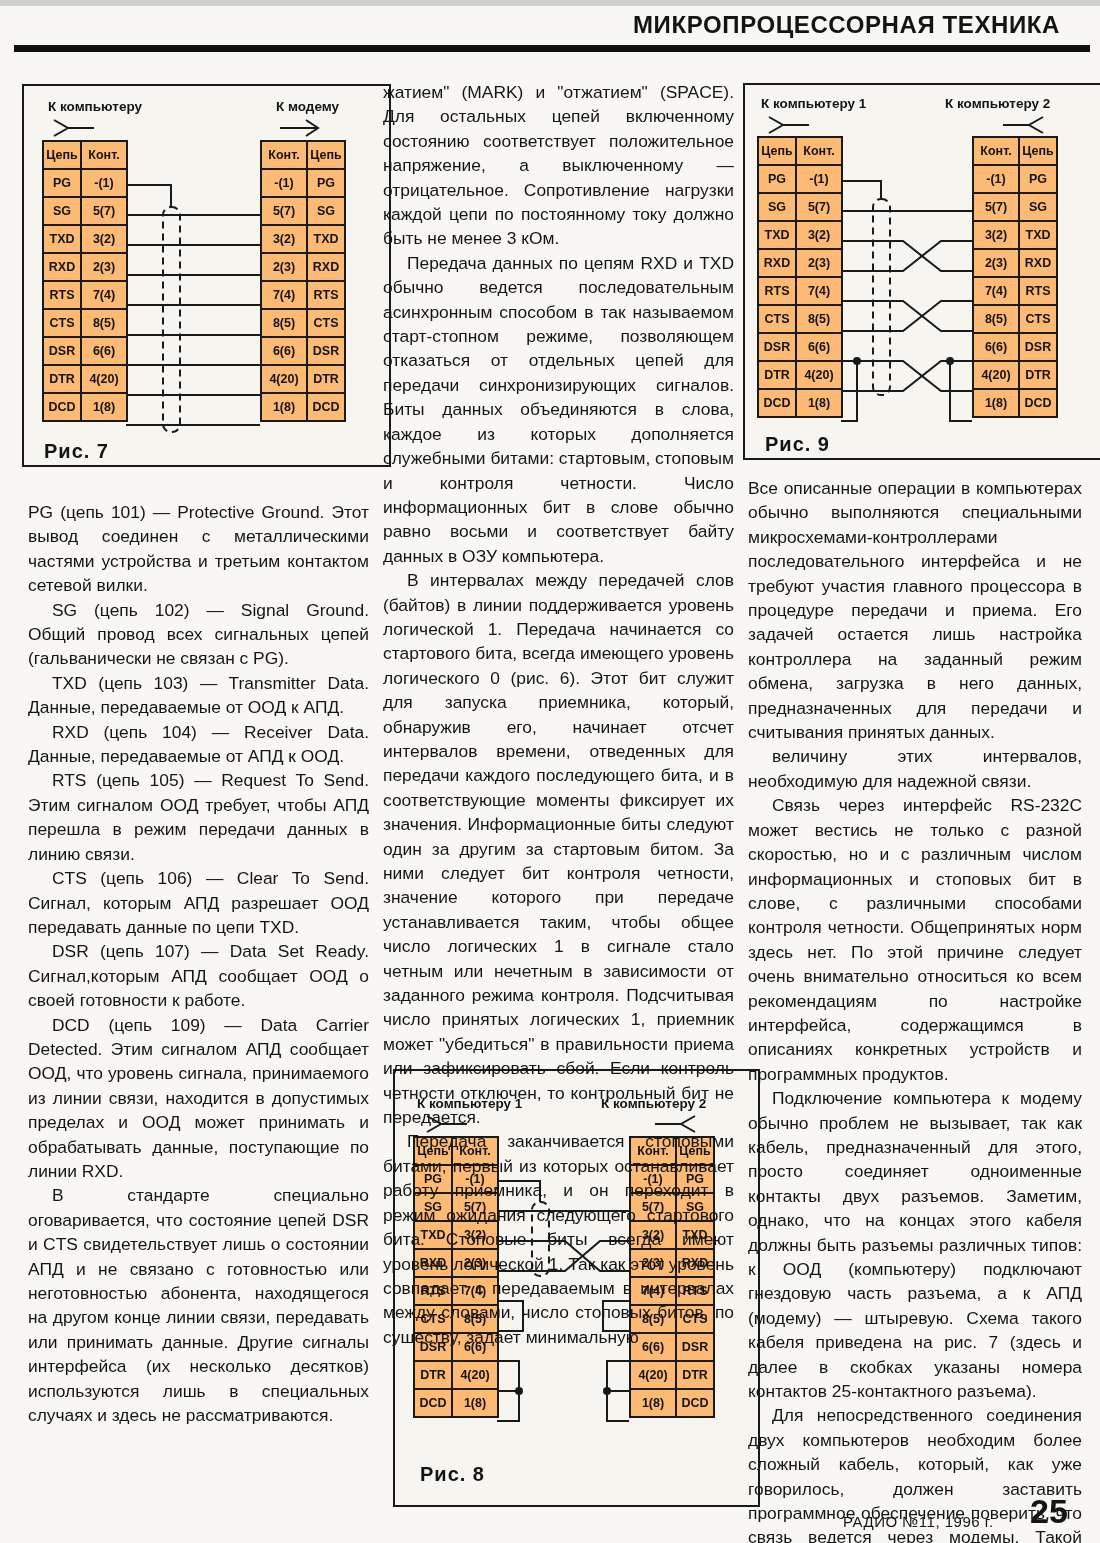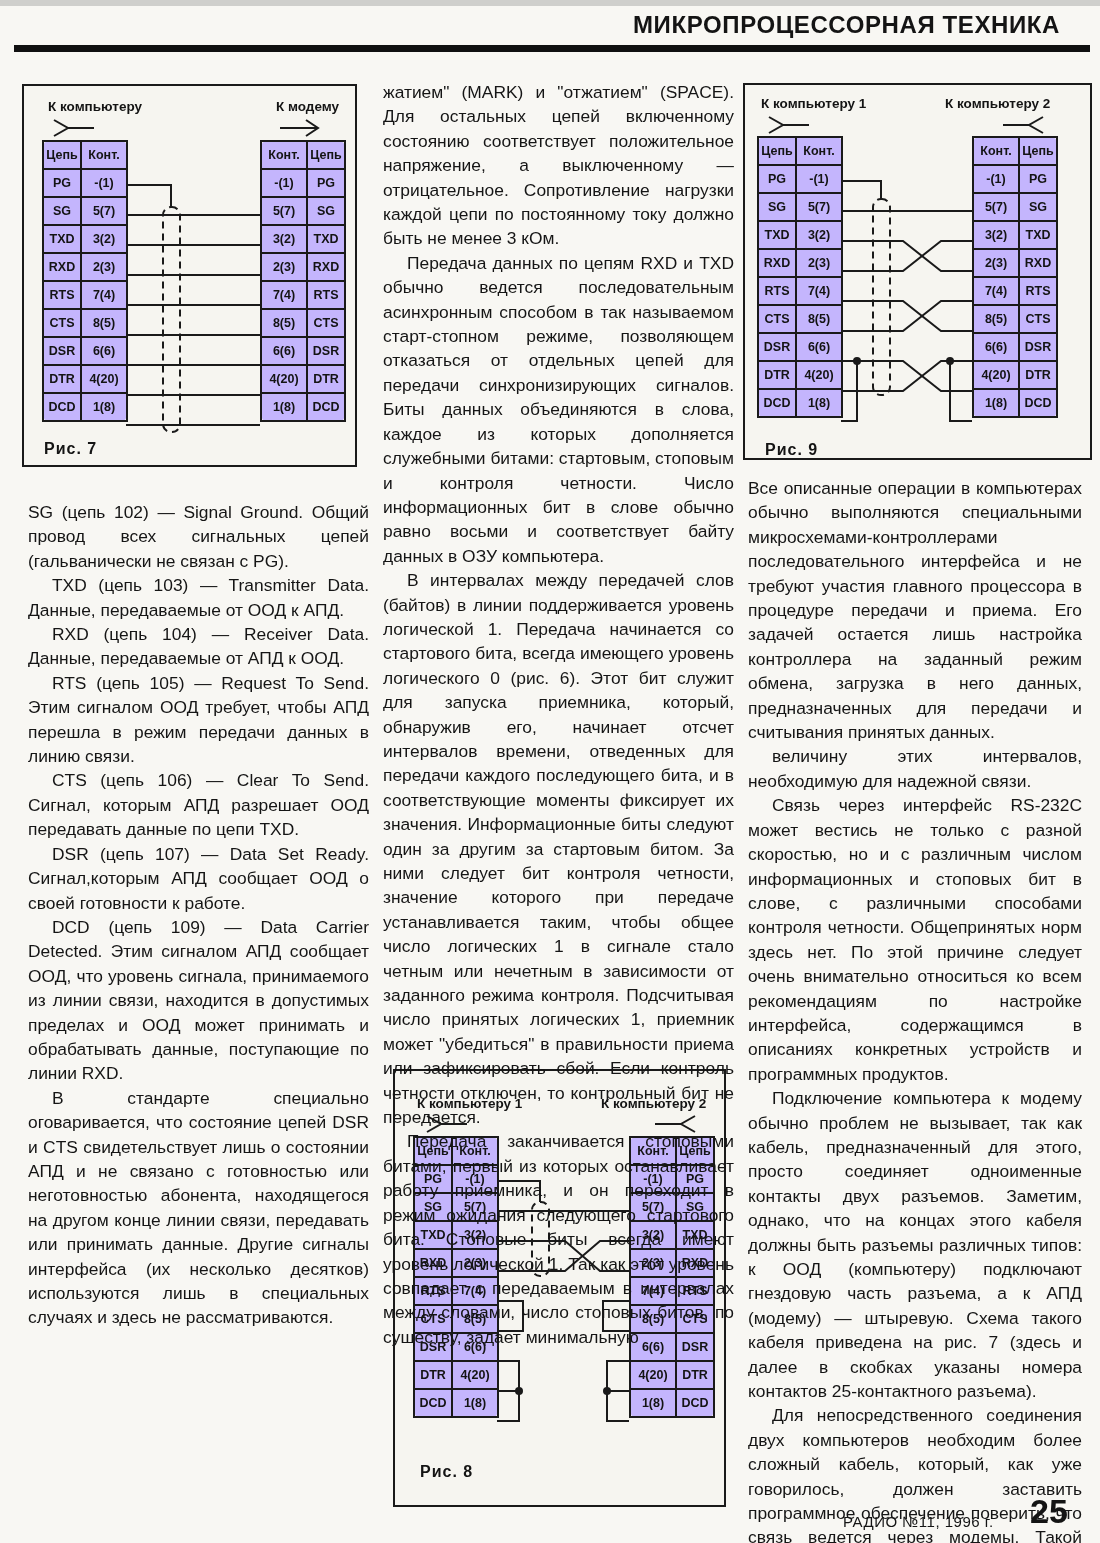--- a/index.html
+++ b/index.html
@@ -14,30 +14,30 @@
   
   .textcol{position:absolute;font-size:17.4px;line-height:24.4px;text-align:justify;
            color:#151515;}
   .textcol p{margin:0;text-indent:24px;}
   .textcol p:first-child{text-indent:0;}
   #col-left{left:28px;top:494px;width:341px;}
   #col-middle{left:383px;top:74px;width:351px;}
   #col-right{left:748px;top:470px;width:334px;}
 
   
-  .figure{position:absolute;border:2px solid #1a1a1a;background:#f6f5f0;}
+  .figure{position:absolute;border:2px solid #1a1a1a;background:#f6f5f0;padding-left:34px;}
   #fig7{left:22px;top:78px;width:331px;height:379px;}
   #fig9{left:743px;top:77px;width:345px;height:373px;}
   #fig8{left:393px;top:1063px;width:329px;height:434px;}
   .fig-label{position:absolute;font-size:13.5px;font-weight:bold;white-space:nowrap;}
-  .fig-caption{position:absolute;font-size:16px;font-weight:bold;letter-spacing:1px;}
+  .fig-caption{position:absolute;font-size:20px;font-weight:bold;letter-spacing:1px;}
   .connector-glyph{position:absolute;}
   .connector-glyph path{stroke:#1a1a1a;stroke-width:2;fill:none;}
 
-  .pin-table{position:absolute;border-collapse:collapse;table-layout:fixed;background:#c4b5fd;border-radius:9px;}
+  .pin-table{position:absolute;border-collapse:collapse;table-layout:fixed;background:#fdba74;}
   .pin-table th,.pin-table td{border:2px solid #1a1a1a;font-size:12.5px;font-weight:bold;
         text-align:center;padding:0;height:26px;font-family:"Liberation Sans",sans-serif;}
   .col-signal{width:38px;} .col-pin{width:46px;}
 
   .wires{position:absolute;left:0;top:0;pointer-events:none;}
   .wires path,.wires line{stroke:#1a1a1a;stroke-width:2;fill:none;}
   .wires .shield{stroke:#1a1a1a;stroke-width:2;fill:none;stroke-dasharray:7 5;}
   .wires .dot{fill:#1a1a1a;stroke:none;}
 
   
@@ -299,21 +299,21 @@
       <path d="M96,216 H158 L196,246 H227"></path>
       <path d="M96,246 H158 L196,216 H227"></path>
       <path d="M96,276 H158 L196,306 H227"></path>
       <path d="M96,306 H158 L196,276 H227"></path>
       <path d="M96,336 H112 V276"></path>
       <path d="M227,336 H205 V276"></path>
       <circle class="dot" cx="112" cy="276" r="4"></circle>
       <circle class="dot" cx="205" cy="276" r="4"></circle>
       <rect class="shield" x="128" y="114" width="17" height="196" rx="8"></rect>
     </svg>
-    <div class="fig-caption" style="left:20px;top:356px;">Рис. 9</div>
+    <div class="fig-caption" style="left:20px;top:348px;">Рис. 9</div>
   </div>
 
   <div class="figure" id="fig8">
     <div class="fig-label" style="left:22px;top:25px;">К компьютеру 1</div>
     <svg class="connector-glyph" style="left:30px;top:44px;" width="44" height="18">
       <path d="M2,1 L16,9 L2,17 M16,9 H42"></path>
     </svg>
     <div class="fig-label" style="left:206px;top:25px;">К компьютеру 2</div>
     <svg class="connector-glyph" style="left:258px;top:44px;" width="44" height="18">
       <path d="M42,1 L28,9 L42,17 M28,9 H2"></path>
@@ -433,20 +433,21 @@
       <circle class="dot" cx="124" cy="320" r="4"></circle>
       <path d="M234,290 H212 V350 H234"></path>
       <path d="M234,320 H212"></path>
       <circle class="dot" cx="212" cy="320" r="4"></circle>
       <rect class="shield" x="137" y="131" width="17" height="74" rx="8"></rect>
     </svg>
     <div class="fig-caption" style="left:25px;top:392px;">Рис. 8</div>
   </div>
 
   <div class="textcol" id="col-left">
+      <p>PG (цепь 101) — Protective Ground. Этот вывод соединен с металлическими частями устройства и третьим контактом сетевой вилки.</p>
       <p>SG (цепь 102) — Signal Ground. Общий провод всех сигнальных цепей (гальванически не связан с PG).</p>
       <p>TXD (цепь 103) — Transmitter Data. Данные, передаваемые от ООД к АПД.</p>
       <p>RXD (цепь 104) — Receiver Data. Данные, передаваемые от АПД к ООД.</p>
       <p>RTS (цепь 105) — Request To Send. Этим сигналом ООД требует, чтобы АПД перешла в режим передачи данных в линию связи.</p>
       <p>CTS (цепь 106) — Clear To Send. Сигнал, которым АПД разрешает ООД передавать данные по цепи TXD.</p>
       <p>DSR (цепь 107) — Data Set Ready. Сигнал,которым АПД сообщает ООД о своей готовности к работе.</p>
       <p>DCD (цепь 109) — Data Carrier Detected. Этим сигналом АПД сообщает ООД, что уровень сигнала, принимаемого из линии связи, находится в допустимых пределах и ООД может принимать и обрабатывать данные, поступающие по линии RXD.</p>
       <p>В стандарте специально оговаривается, что состояние цепей DSR и CTS свидетельствует лишь о состоянии АПД и не связано с готовностью или неготовностью абонента, находящегося на другом конце линии связи, передавать или принимать данные. Другие сигналы интерфейса (их несколько десятков) используются лишь в специальных случаях и здесь не рассматриваются.</p>
     </div>
   <div class="textcol" id="col-middle">

